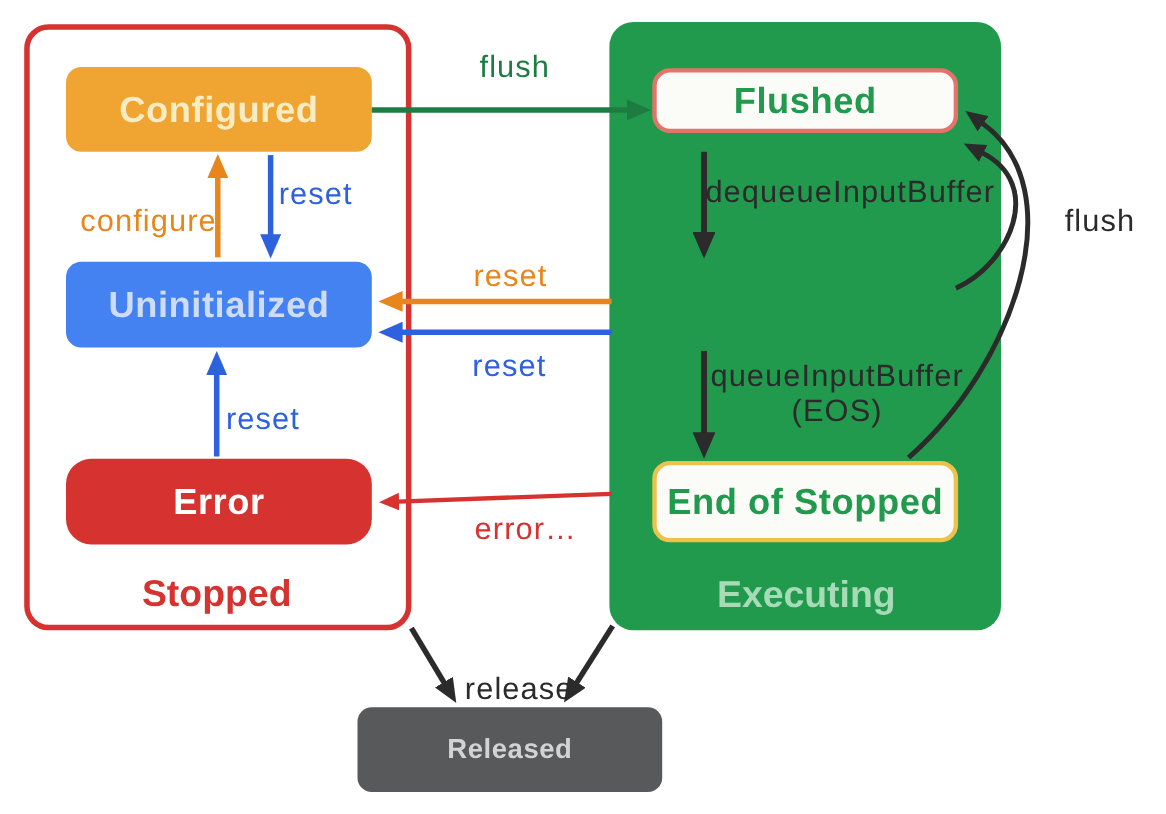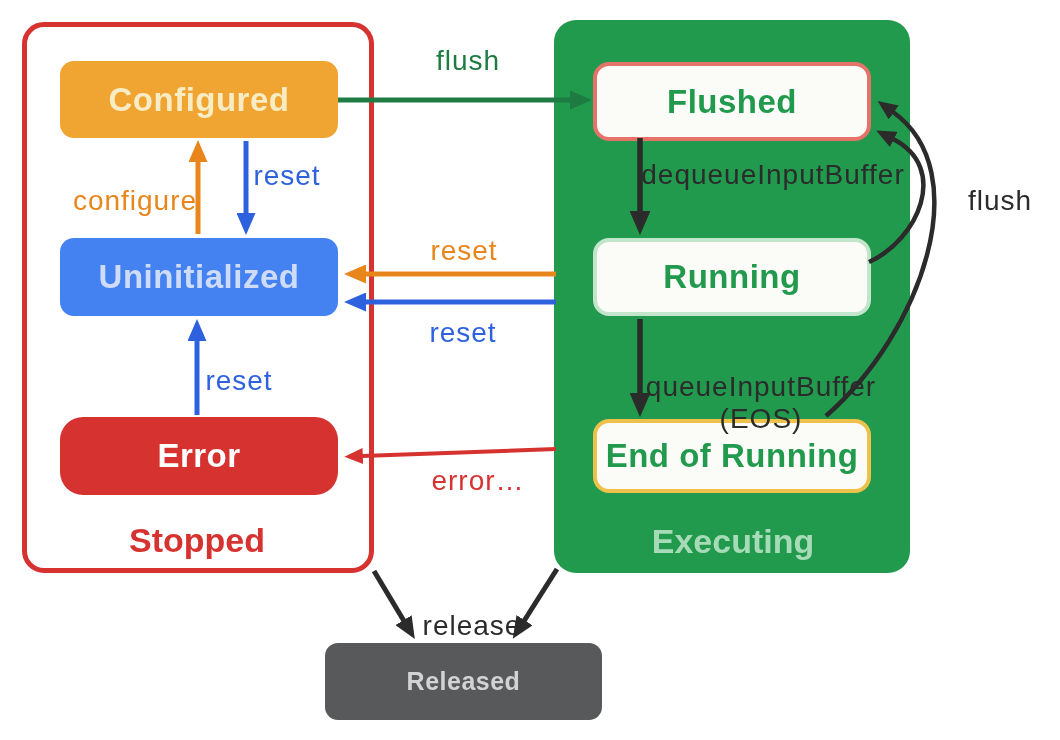--- a/index.html
+++ b/index.html
@@ -24,21 +24,21 @@
     background:var(--green);
   }
   .state{
     position:absolute; z-index:2; box-sizing:border-box;
     display:flex; align-items:center; justify-content:center;
     border-radius:14px; font-weight:bold; font-size:33px; letter-spacing:0.5px;text-align:right;
   }
   .state.configured{left:60px; top:61px; width:278px; height:77px; background:var(--orange); color:var(--cream);}
   .state.uninitialized{left:60px; top:238px; width:278px; height:78px; background:var(--blue); color:var(--pale-blue);}
   .state.error{left:60px; top:417px; width:278px; height:78px; background:var(--red); color:var(--white);border-radius:23px;}
-  .state.flushed{left:593px; top:62px; width:278px; height:79px; background:var(--offwhite); border:4px solid var(--salmon); border-radius:16px; color:var(--green);}
+  .state.flushed{left:593px; top:62px; width:278px; height:59px; background:var(--offwhite); border:4px solid var(--salmon); border-radius:16px; color:var(--green);}
   .state.running{left:593px; top:238px; width:278px; height:78px; background:var(--offwhite); border:4px solid var(--green-border); border-radius:16px; color:var(--green);}
   .state.eos{left:593px; top:419px; width:278px; height:74px; background:var(--offwhite); border:4px solid var(--yellow); border-radius:16px; color:var(--green);}
   .state.released{left:325px; top:643px; width:277px; height:77px; background:var(--gray); color:var(--gray-text); border-radius:13px; font-size:25px;}
   .group-label{
     position:absolute; z-index:2; text-align:left; font-weight:bold; font-size:34px;
     transform:translate(-50%,-50%); white-space:nowrap;
   }
   .group-label.stopped-label{left:197px; top:540px; color:var(--red);}
   .group-label.executing-label{left:733px; top:541px; color:var(--green-label);}
   svg.arrows{position:absolute; left:0; top:0; z-index:3; pointer-events:none;}
@@ -71,25 +71,22 @@
   </div>
   <div class="state uninitialized">
     <span>Uninitialized</span>
   </div>
   <div class="state error">
     <span>Error</span>
   </div>
   <div class="state flushed">
     <span>Flushed</span>
   </div>
-  <div class="state running">
-    <span>Running</span>
-  </div>
   <div class="state eos">
-    <span>End of Running</span>
+    <span>End of Stopped</span>
   </div>
   <div class="state released">
     <span>Released</span>
   </div>
 
   <div class="group-label stopped-label">Stopped</div>
   <div class="group-label executing-label">Executing</div>
 
   <svg class="arrows" width="1060" height="740" viewBox="0 0 1060 740" fill="none">
     <defs>
@@ -126,20 +123,20 @@
   </svg>
 
   <div class="tlabel green" style="left:468px; top:61px;">flush</div>
   <div class="tlabel orange" style="left:135px; top:201px;">configure</div>
   <div class="tlabel blue" style="left:287px; top:176px;">reset</div>
   <div class="tlabel orange" style="left:464px; top:251px;">reset</div>
   <div class="tlabel blue" style="left:463px; top:333px;">reset</div>
   <div class="tlabel blue" style="left:239px; top:381px;">reset</div>
   <div class="tlabel red" style="left:478px; top:481px;">error…</div>
   <div class="tlabel ink" style="left:773px; top:175px;">dequeueInputBuffer</div>
-  <div class="tlabel ink" style="left:761px; top:358px;margin-top:45px;">
+  <div class="tlabel ink" style="left:761px; top:358px;">
     <span class="stack">queueInputBuffer</span>
     <span class="stack">(EOS)</span>
   </div>
   <div class="tlabel ink" style="left:1000px; top:201px;">flush</div>
   <div class="tlabel ink" style="left:472px; top:602px;margin-top:24px;">release</div>
 
 </div>
 
 </body></html>

